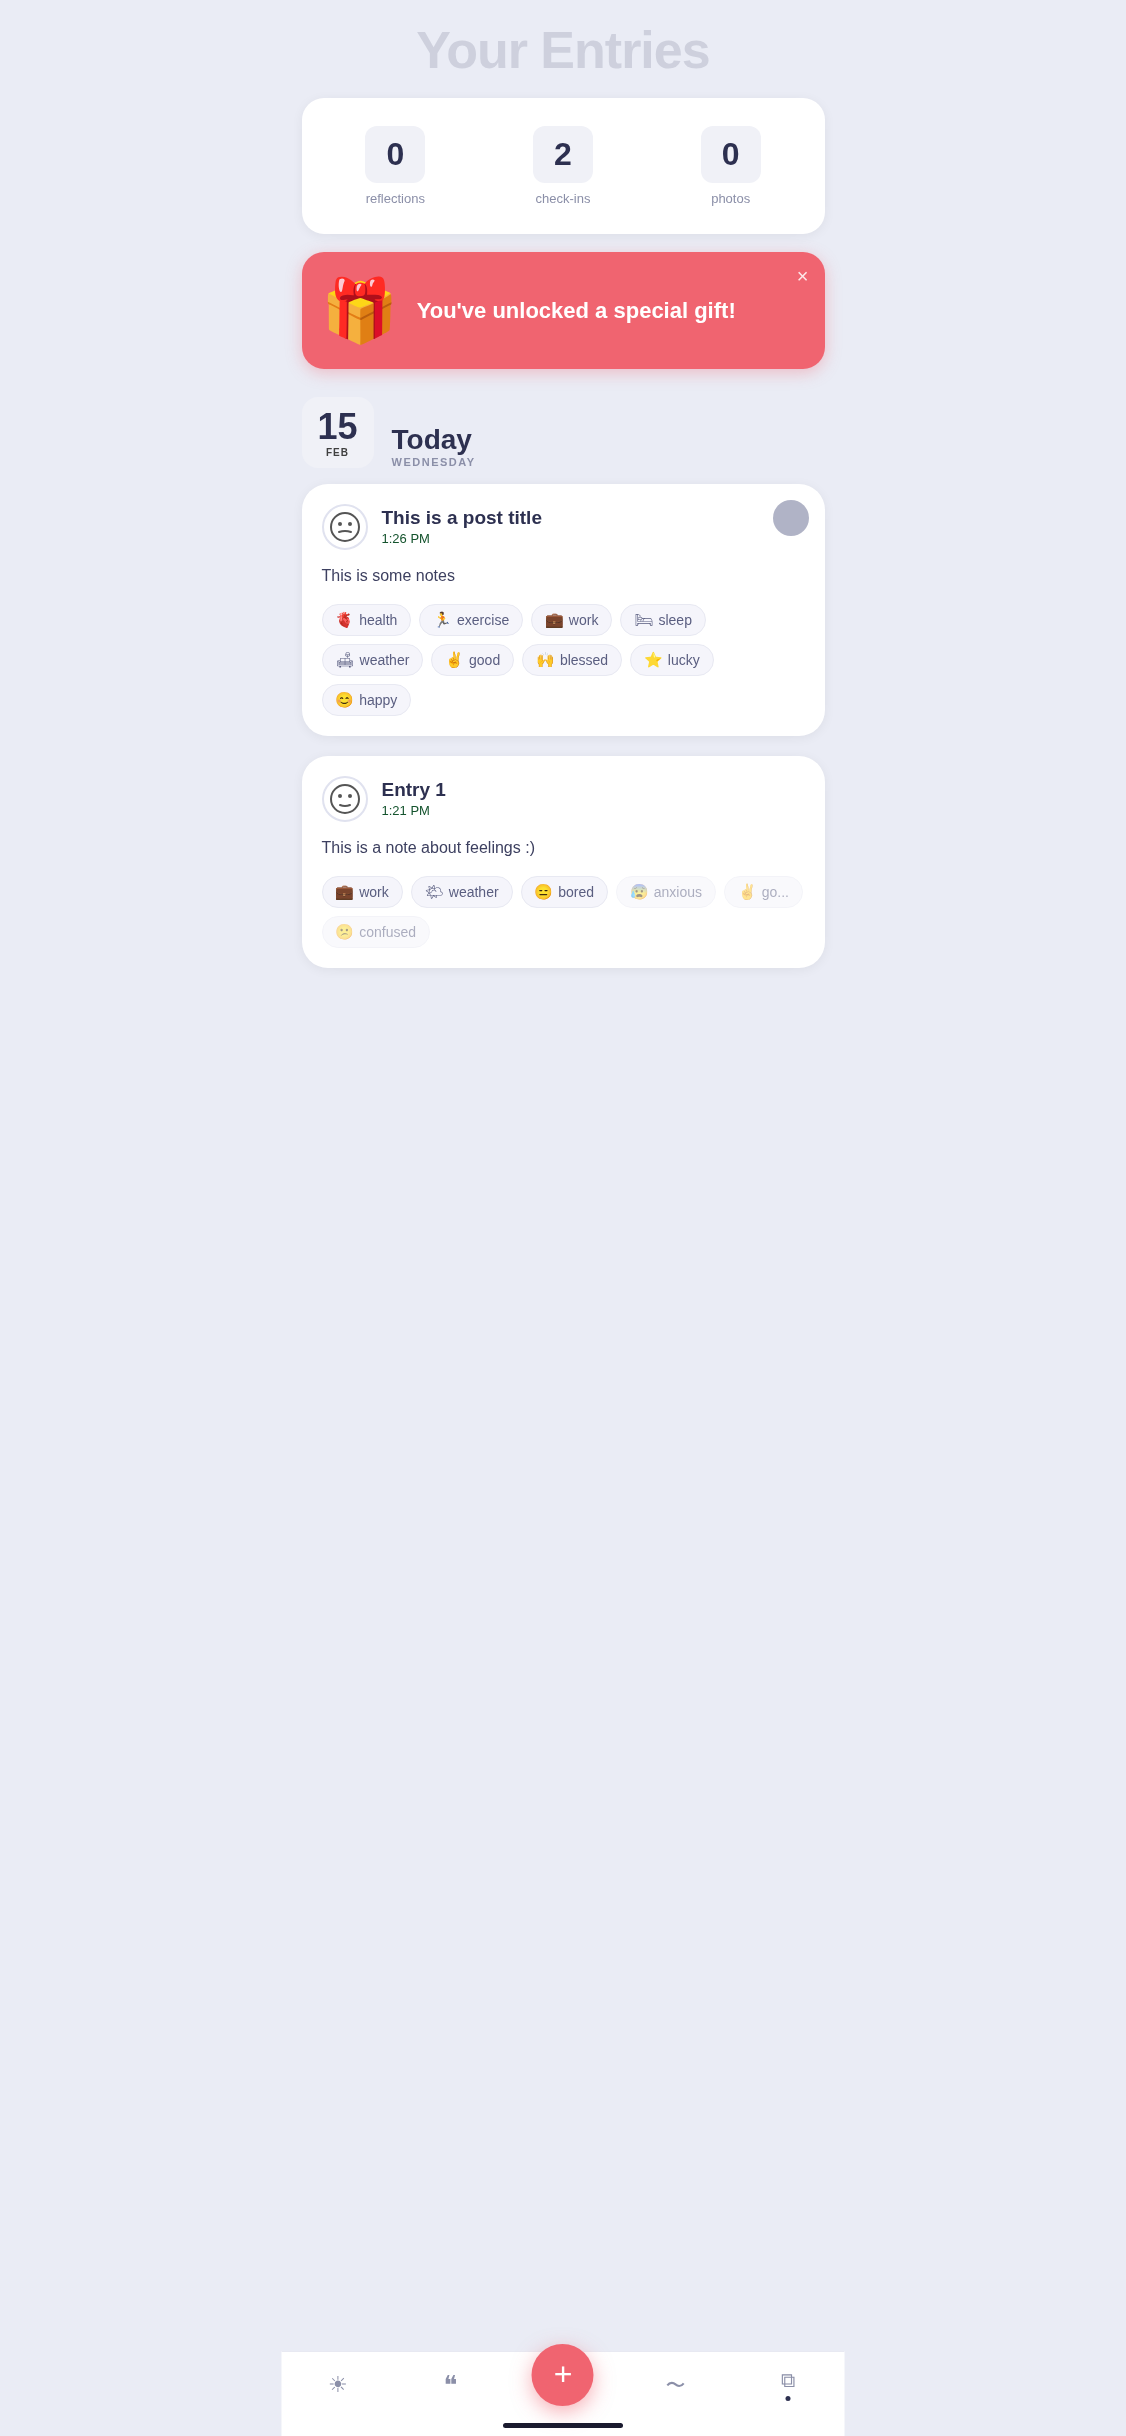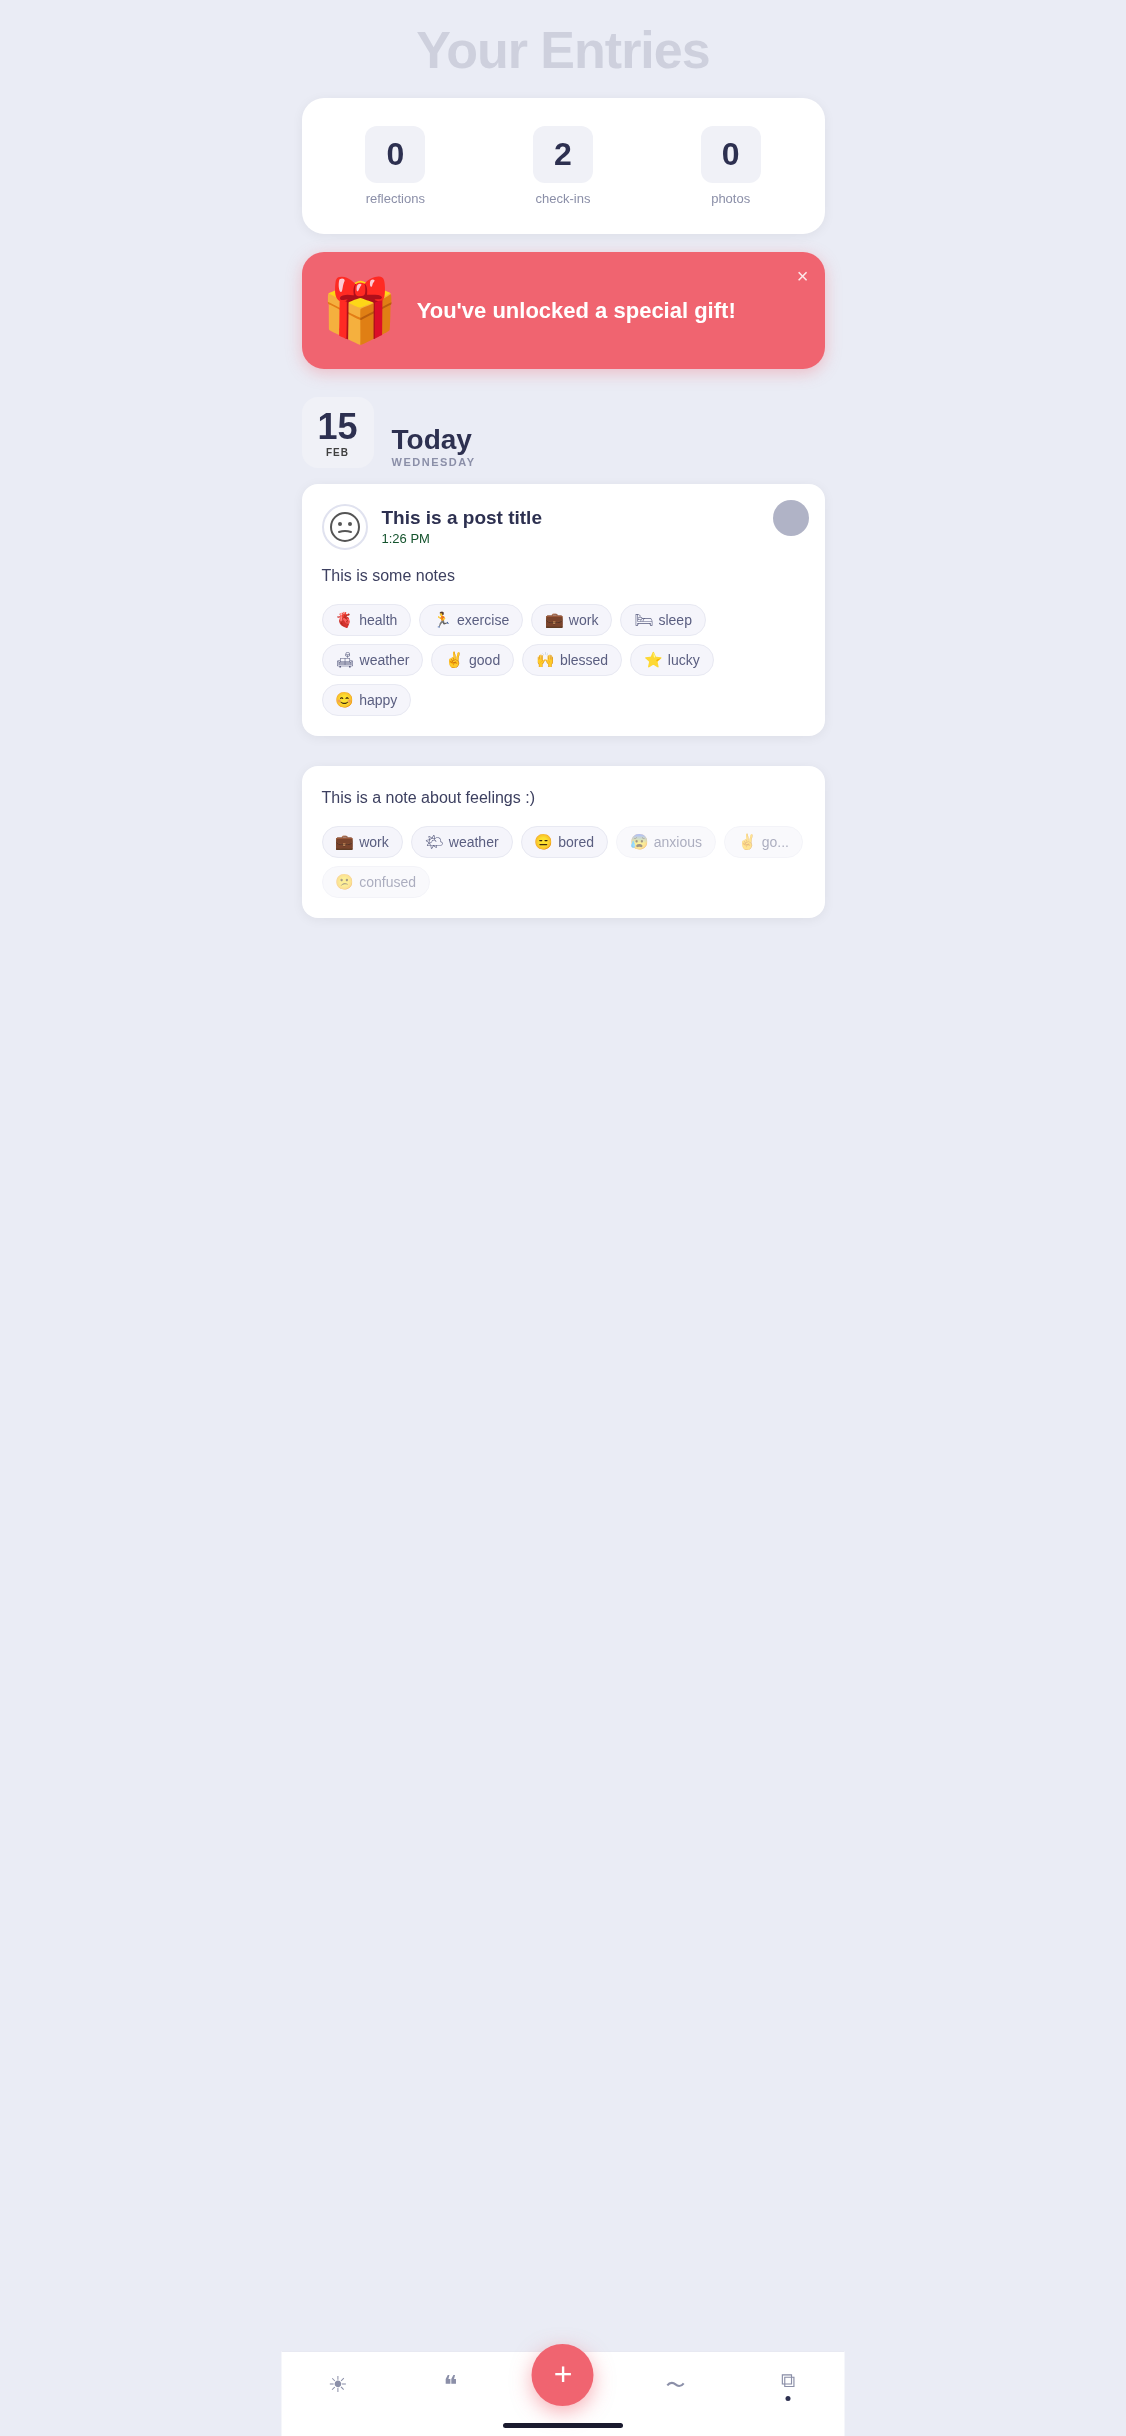--- a/index.html
+++ b/index.html
@@ -153,22 +153,22 @@
     .date-weekday {
       font-size: 11px;
       font-weight: 600;
       color: #8b8fa8;
       letter-spacing: 1.5px;
     }
 
     
     .post-card {
       background: #fff;
-      border-radius: 16px;
-      margin: 0 20px 30px;
+      border-radius: 26px;
+      margin: 0 20px 20px;
       padding: 20px 20px 20px;
       box-shadow: 0 2px 12px rgba(0,0,0,0.06);
       position: relative;
     }
 
     .post-header {
       display: flex;
       align-items: center;
       gap: 14px;
       margin-bottom: 14px;
@@ -410,20 +410,34 @@
         <span>lucky</span>
       </span>
       <span class="tag">
         <span class="tag-icon">😊</span>
         <span>happy</span>
       </span>
     </div>
   </div>
 
   <div class="post-card">
+    <div class="post-header">
+      <div class="post-avatar">
+        <svg width="32" height="32" viewBox="0 0 32 32" fill="none">
+          <circle cx="16" cy="16" r="14" stroke="#555" stroke-width="2" fill="none"></circle>
+          <circle cx="11" cy="13" r="2" fill="#555"></circle>
+          <circle cx="21" cy="13" r="2" fill="#555"></circle>
+          <path d="M11 22 Q16 24 21 22" stroke="#555" stroke-width="2" stroke-linecap="round" fill="none"></path>
+        </svg>
+      </div>
+      <div class="post-title-group">
+        <div class="post-title">Entry 1</div>
+        <div class="post-time">1:21 PM</div>
+      </div>
+    </div>
     <div class="post-notes">This is a note about feelings :)</div>
     <div class="tags-container">
       <span class="tag">
         <span class="tag-icon">💼</span>
         <span>work</span>
       </span>
       <span class="tag">
         <span class="tag-icon">🌤</span>
         <span>weather</span>
       </span>

